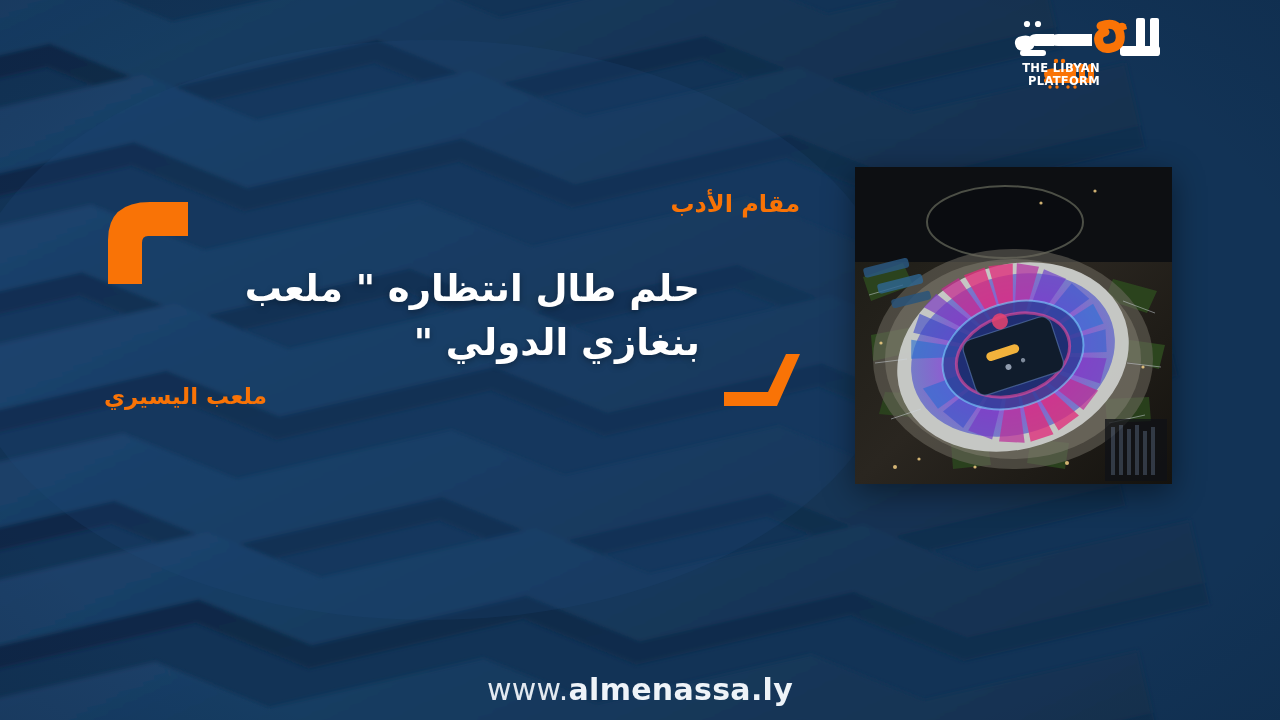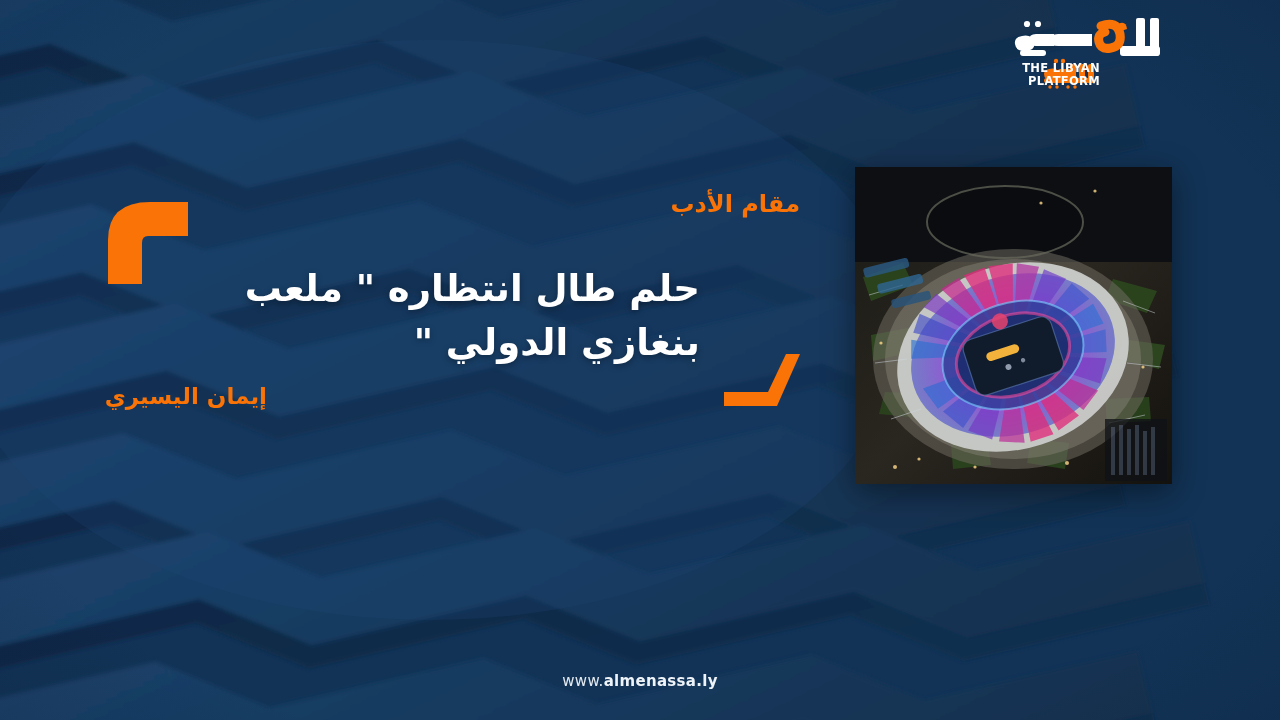--- a/index.html
+++ b/index.html
@@ -69,21 +69,21 @@
 
   
   .logo{
     position:absolute;left:1000px;top:12px;width:180px;height:78px;
   }
   .logo svg{display:block;width:100%;height:100%;}
 
   
   .footer-url{
     position:absolute;left:0;right:0;top:672px;
-    text-align:center;color:#eef3f8;font-size:15px;
+    text-align:center;color:#eef3f8;font-size:30px;
     direction:ltr;letter-spacing:.3px;
   }
   .footer-url .w{font-weight:400;opacity:.95;}
   .footer-url .b{font-weight:bold;}
 </style>
 </head>
 <body>
 
 <div id="card">
 
@@ -342,20 +342,20 @@
           <circle cx="186" cy="36" r="1.6"></circle>
             <circle cx="240" cy="24" r="1.6"></circle>
         </g>
       </g>
     </svg>
   </div>
 
   <div class="content">
     <div class="kicker">مقام الأدب</div>
     <div class="headline">حلم طال انتظاره " ملعب بنغازي الدولي "</div>
-    <div class="byline">إيمان اليسيري</div>
+    <div class="byline">ملعب اليسيري</div>
   </div>
 
   <div class="footer-url">
     <span class="w">www.</span><span class="b">almenassa</span><span class="b">.ly</span>
   </div>
 
 </div>
 
 </body></html>

